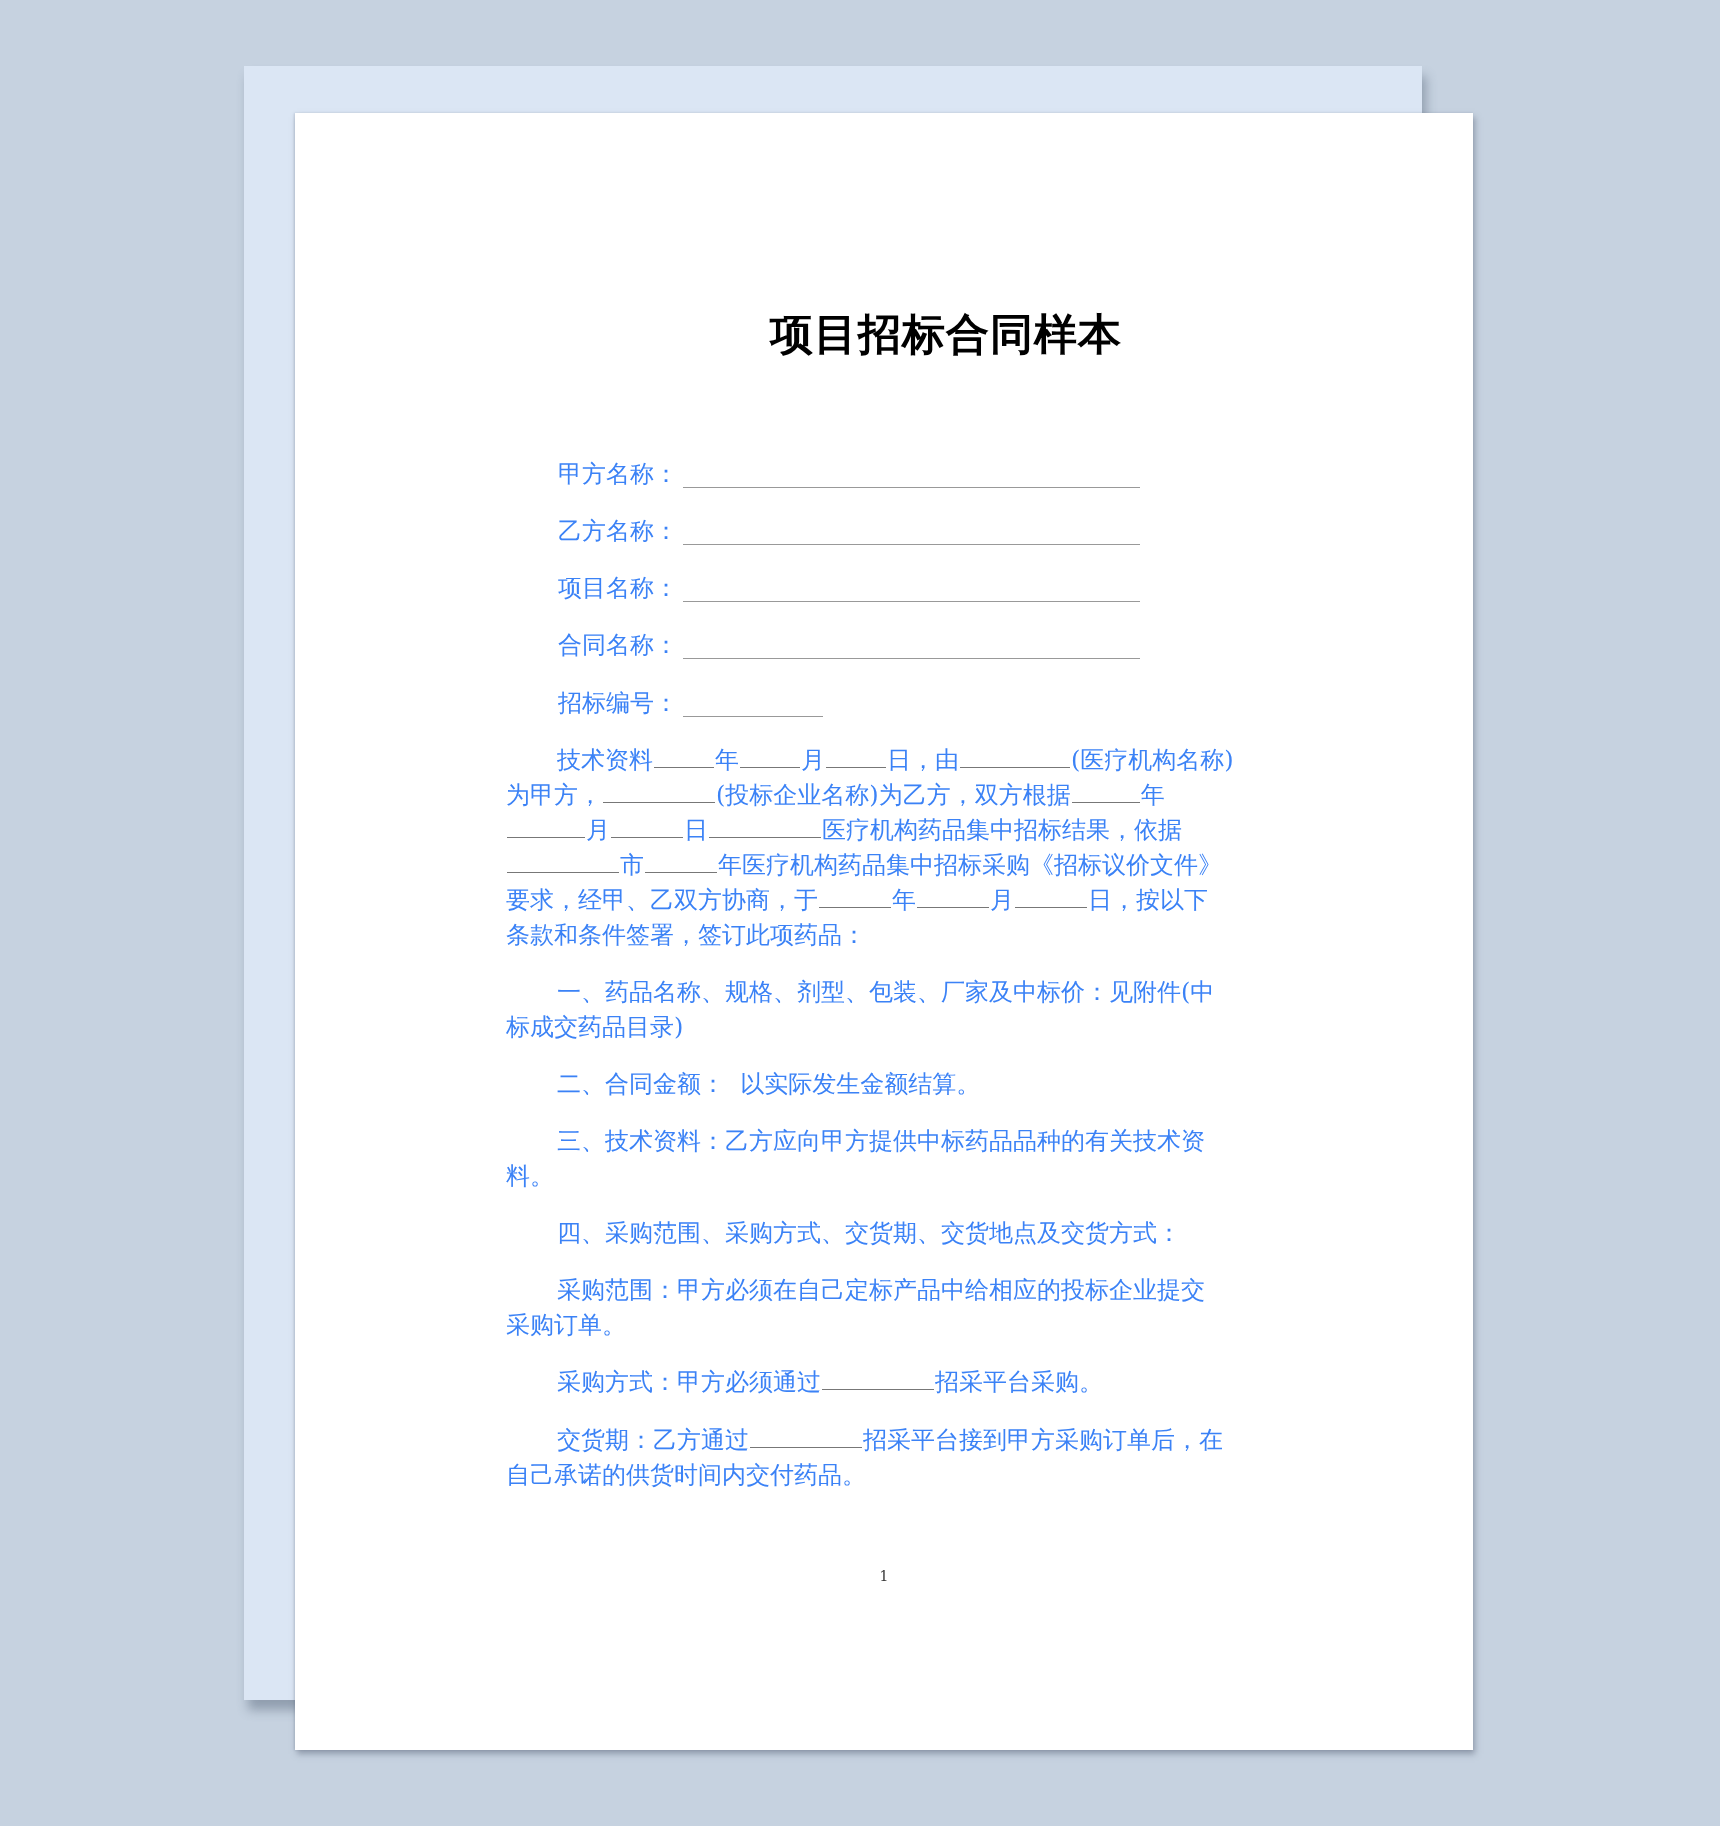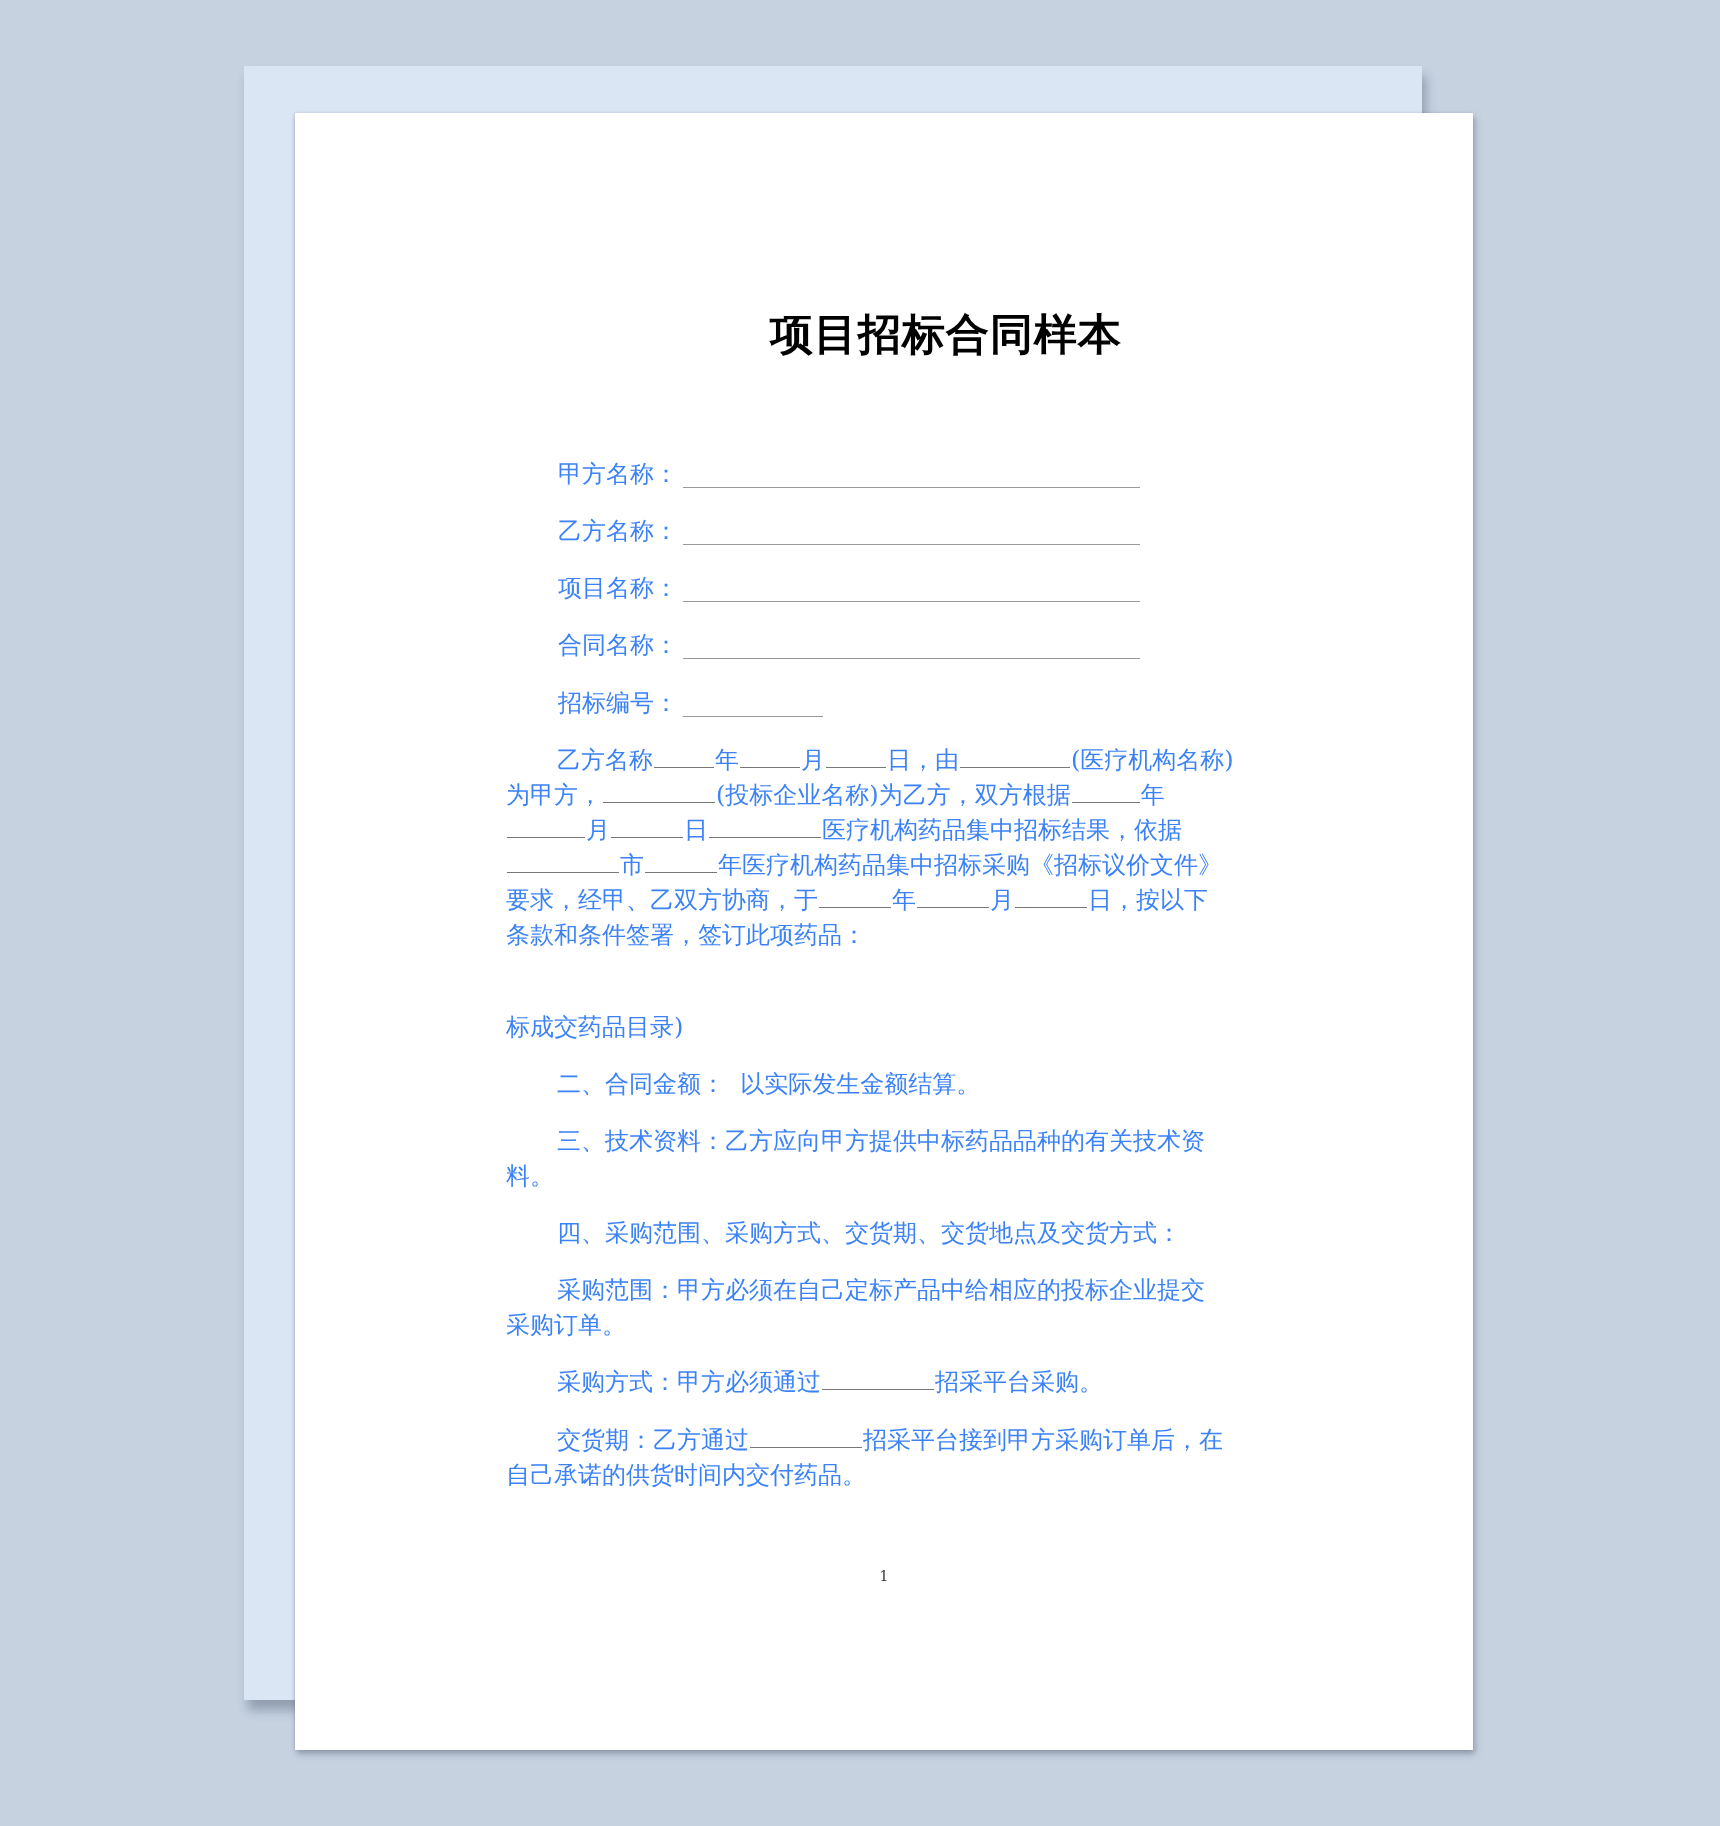--- a/index.html
+++ b/index.html
@@ -62,32 +62,33 @@
 
   <div class="line" style="left:263px; top:458px;text-align:right;">项目名称：</div>
   <div class="field-line" style="left:388px; top:488px; width:457px;"></div>
 
   <div class="line" style="left:263px; top:515px;">合同名称：</div>
   <div class="field-line" style="left:388px; top:545px; width:457px;"></div>
 
   <div class="line" style="left:263px; top:573px;">招标编号：</div>
   <div class="field-line" style="left:388px; top:603px; width:140px;"></div>
 
-  <div class="line" style="left:262px; top:630px;"><span>乙方名称</span><span class="u" style="width:60px"></span><span>年</span><span class="u" style="width:60px"></span><span>月</span><span class="u" style="width:60px"></span><span>日，由</span><span class="u" style="width:110px"></span><span>(医疗机构名称)</span></div>
+  <div class="line" style="left:262px; top:630px;"><span>技术资料</span><span class="u" style="width:60px"></span><span>年</span><span class="u" style="width:60px"></span><span>月</span><span class="u" style="width:60px"></span><span>日，由</span><span class="u" style="width:110px"></span><span>(医疗机构名称)</span></div>
 
   <div class="line" style="left:211px; top:665px;"><span>为甲方，</span><span class="u" style="width:112px"></span><span>(投标企业名称)为乙方，双方根据</span><span class="u" style="width:68px"></span><span>年</span></div>
 
   <div class="line" style="left:211px; top:700px;text-align:center;"><span class="u" style="width:78px"></span><span>月</span><span class="u" style="width:72px"></span><span>日</span><span class="u" style="width:112px"></span><span>医疗机构药品集中招标结果，依据</span></div>
 
   <div class="line" style="left:211px; top:735px;"><span class="u" style="width:112px"></span><span>市</span><span class="u" style="width:72px"></span><span>年医疗机构药品集中招标采购《招标议价文件》</span></div>
 
   <div class="line" style="left:211px; top:770px;"><span>要求，经甲、乙双方协商，于</span><span class="u" style="width:72px"></span><span>年</span><span class="u" style="width:72px"></span><span>月</span><span class="u" style="width:72px"></span><span>日，按以下</span></div>
 
   <div class="line" style="left:211px; top:805px;">条款和条件签署，签订此项药品：</div>
 
+  <div class="line" style="left:262px; top:862px;">一、药品名称、规格、剂型、包装、厂家及中标价：见附件(中</div>
   <div class="line" style="left:211px; top:897px;">标成交药品目录)</div>
 
   <div class="line" style="left:262px; top:954px;">二、合同金额：  以实际发生金额结算。</div>
 
   <div class="line" style="left:262px; top:1011px;">三、技术资料：乙方应向甲方提供中标药品品种的有关技术资</div>
   <div class="line" style="left:211px; top:1046px;">料。</div>
 
   <div class="line" style="left:262px; top:1103px;">四、采购范围、采购方式、交货期、交货地点及交货方式：</div>
 
   <div class="line" style="left:262px; top:1160px;">采购范围：甲方必须在自己定标产品中给相应的投标企业提交</div>

